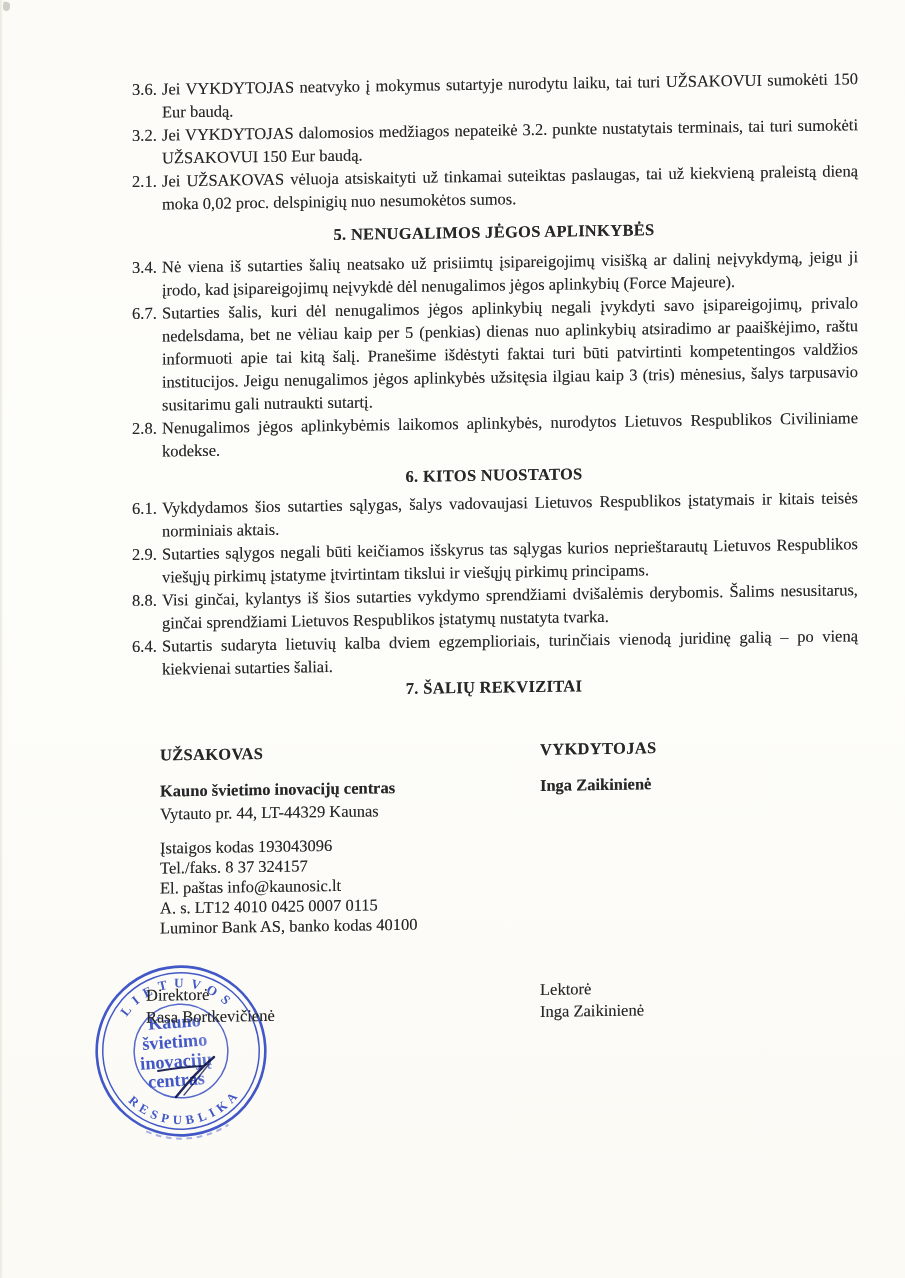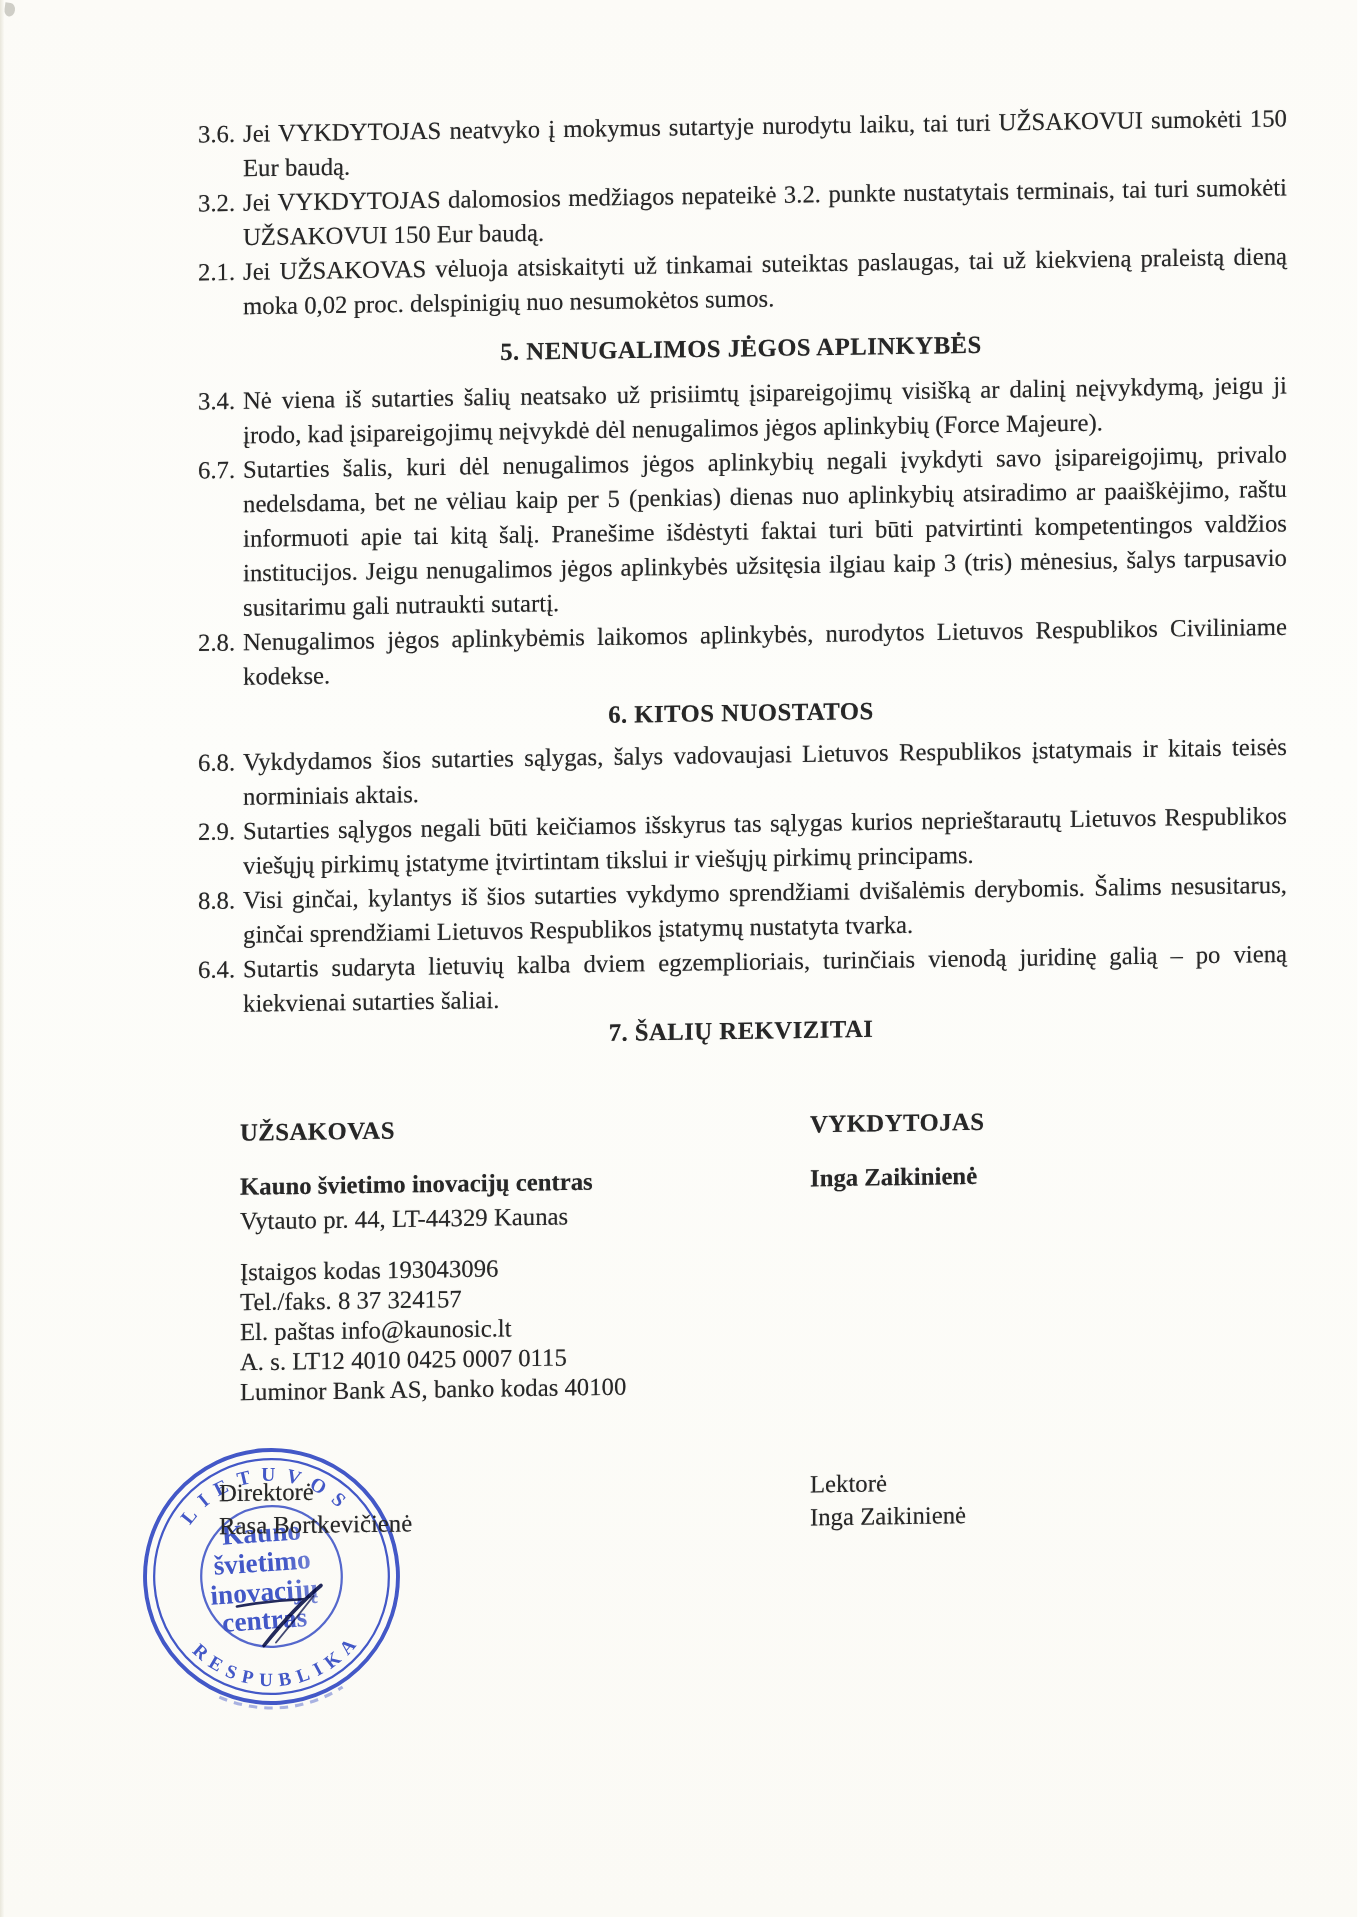--- a/index.html
+++ b/index.html
@@ -150,21 +150,21 @@
       <span class="txt">Sutarties šalis, kuri dėl nenugalimos jėgos aplinkybių negali įvykdyti savo įsipareigojimų, privalo nedelsdama, bet ne vėliau kaip per 5 (penkias) dienas nuo aplinkybių atsiradimo ar paaiškėjimo, raštu informuoti apie tai kitą šalį. Pranešime išdėstyti faktai turi būti patvirtinti kompetentingos valdžios institucijos. Jeigu nenugalimos jėgos aplinkybės užsitęsia ilgiau kaip 3 (tris) mėnesius, šalys tarpusavio susitarimu gali nutraukti sutartį.</span>
     </div>
     <div class="clause">
       <span class="num">2.8.</span>
       <span class="txt">Nenugalimos jėgos aplinkybėmis laikomos aplinkybės, nurodytos Lietuvos Respublikos Civiliniame kodekse.</span>
     </div>
 
     <div class="sec-heading h6">6. KITOS NUOSTATOS</div>
 
     <div class="clause">
-      <span class="num">6.8.</span>
+      <span class="num">6.1.</span>
       <span class="txt">Vykdydamos šios sutarties sąlygas, šalys vadovaujasi Lietuvos Respublikos įstatymais ir kitais teisės norminiais aktais.</span>
     </div>
     <div class="clause">
       <span class="num">2.9.</span>
       <span class="txt">Sutarties sąlygos negali būti keičiamos išskyrus tas sąlygas kurios neprieštarautų Lietuvos Respublikos viešųjų pirkimų įstatyme įtvirtintam tikslui ir viešųjų pirkimų principams.</span>
     </div>
     <div class="clause">
       <span class="num">8.8.</span>
       <span class="txt">Visi ginčai, kylantys iš šios sutarties vykdymo sprendžiami dvišalėmis derybomis. Šalims nesusitarus, ginčai sprendžiami Lietuvos Respublikos įstatymų nustatyta tvarka.</span>
     </div>

